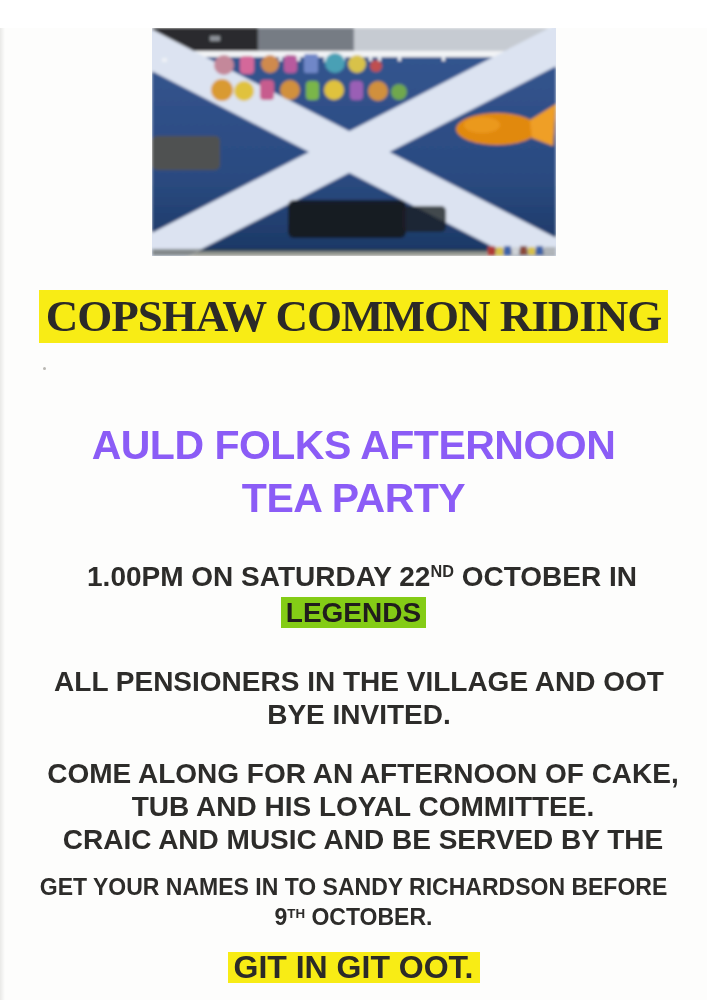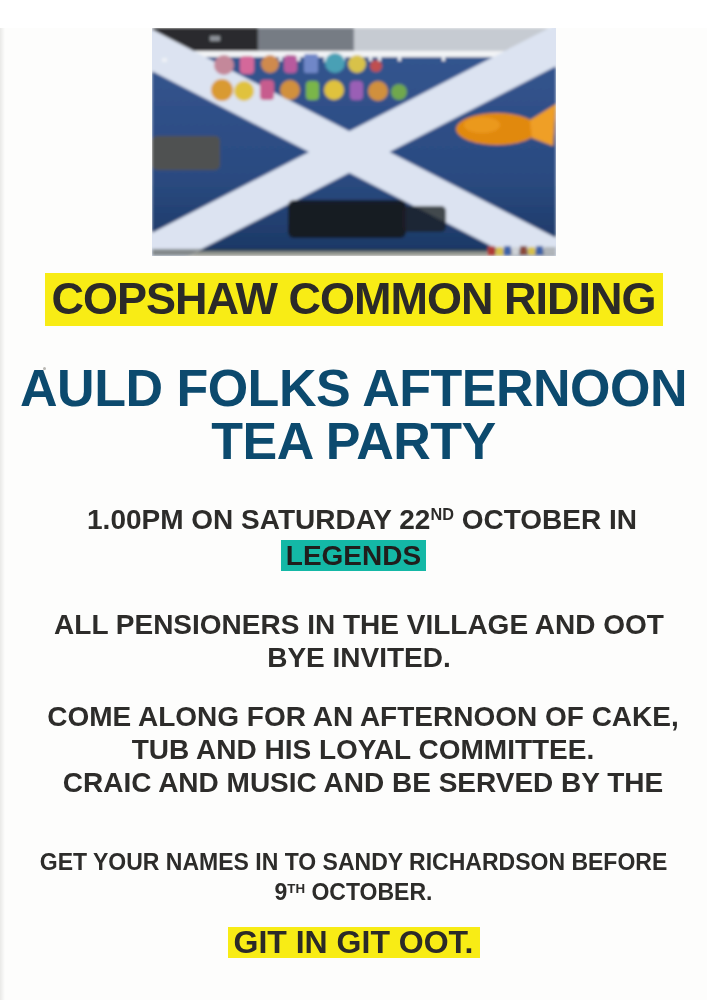--- a/index.html
+++ b/index.html
@@ -23,75 +23,75 @@
   }
   .scan-speck{
     position:absolute;left:43px;top:339px;width:3px;height:3px;
     background:#b9b7b2;border-radius:50%;
   }
   .photo-wrap{
     width:404px;height:228px;
     margin:28px auto 0 auto;
   }
   .photo-wrap svg{display:block;width:404px;height:228px;}
-  .title-wrap{margin-top:17px;line-height:0;}
+  .title-wrap{margin-top:34px;line-height:0;font-family:Liberation Serif, serif;}
   .hl-yellow{
     display:inline-block;
     background:#f8ec15;
   }
   .title-band{
     font-size:45px;
     line-height:50px;
     padding:1px 7px 2px 7px;
     letter-spacing:-1px;
     white-space:nowrap;
     color:#2b2a28;
   }
   .event-heading{
-    margin:36px 0 0 0;
-    font-size:52px;
+    margin:76px 0 0 0;
+    font-size:41px;
     line-height:53px;
     letter-spacing:-0.5px;
-    color:#0c4a6e;
+    color:#8b5cf6;
   }
   .date-block{
     margin-top:36px;
     font-size:28px;
     line-height:31px;
     padding-left:17px;
   }
   .date-block sup, .rsvp sup{
     font-size:0.58em;
     vertical-align:baseline;
     position:relative;
     top:-0.55em;
   }
   .venue-line{margin-top:1px;line-height:0;}
   .hl-red{
     display:inline-block;
-    background:#14b8a6;
+    background:#84cc16;
     color:#201d1c;
     font-size:28px;
     line-height:29px;
     padding:1px 5px;
   }
   .invite{
     margin-top:37px;
     font-size:28px;
     line-height:33px;
     padding-left:11px;
   }
   .details{
     margin-top:26px;
     font-size:28px;
     line-height:33px;
     margin-left:19px;
   }
   .rsvp{
-    margin-top:48px;
+    margin-top:16px;
     font-size:23px;
     line-height:30px;
   }
   .footer-wrap{margin-top:16px;line-height:0;}
   .footer-band{
     font-size:32px;
     line-height:29px;
     padding:1px 6px;
     color:#2b2a28;
   }

